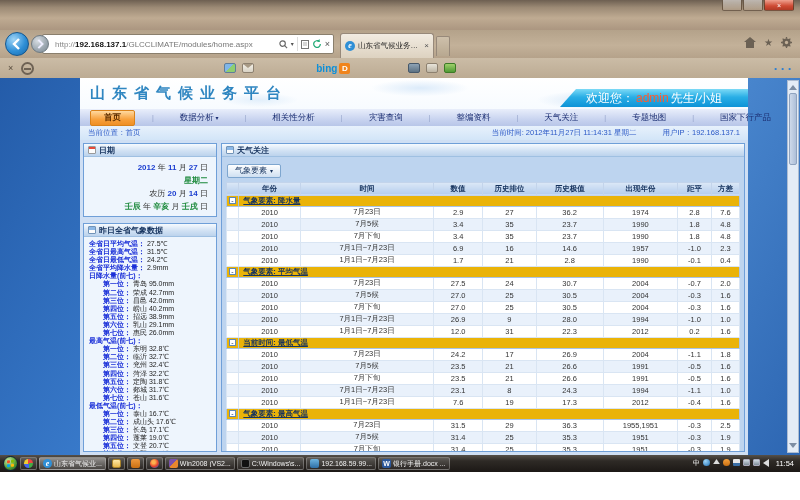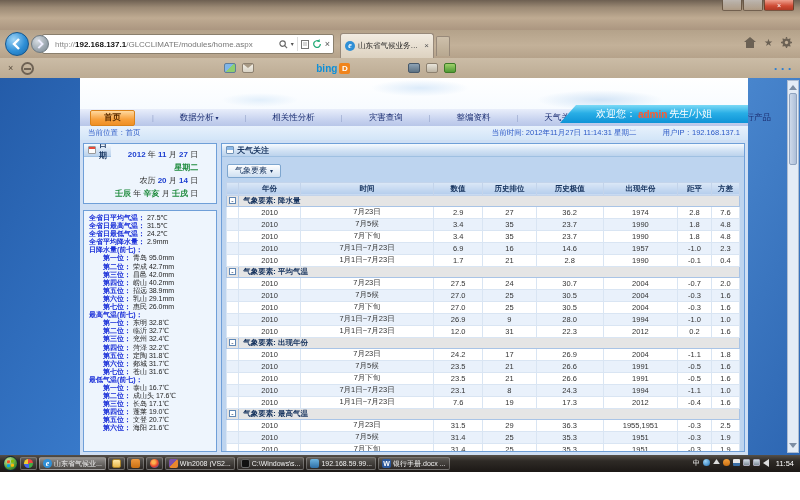--- a/index.html
+++ b/index.html
@@ -60,42 +60,42 @@
     background:linear-gradient(120deg,#245ca9 0%,#3c7fd0 35%,#5b9be0 55%,#2d66b2 100%);}
   .content{position:absolute;left:80px;top:0;width:668px;height:377px;display:flex;flex-direction:column;background:#cfdff4;}
 
   .pheader{position:relative;height:31px;flex:0 0 31px;
     background:
       radial-gradient(70px 12px at 340px 10px,#dcebfa 0%,rgba(255,255,255,0) 70%),
       radial-gradient(90px 14px at 520px 22px,#d2e4f6 0%,rgba(255,255,255,0) 70%),
       radial-gradient(55px 10px at 180px 22px,#e2effb 0%,rgba(255,255,255,0) 70%),
       linear-gradient(#ffffff,#f7fbff);}
   .ptitle{position:absolute;left:10px;top:6px;font-size:15px;font-weight:bold;color:#2f86c1;letter-spacing:7px;white-space:nowrap;}
-  .ribbon{position:absolute;right:0;top:27px;height:18px;width:188px;
+  .ribbon{position:absolute;right:0;top:11px;height:18px;width:188px;
     background:linear-gradient(180deg,#7cdaf6 0%,#29aee6 45%,#0d93d7 100%);
     clip-path:polygon(16px 0,100% 0,100% 100%,0 100%);
-    display:flex;align-items:center;justify-content:center;font-size:10px;color:#fff;white-space:nowrap;}
-  .ribbon .wu{color:#ff5b2e;font-weight:bold;margin:3px 2px;}
+    display:flex;align-items:center;justify-content:center;font-size:12px;color:#fff;white-space:nowrap;}
+  .ribbon .wu{color:#ff5b2e;font-weight:normal;margin:3px 2px;}
 
   .mainnav{height:17px;flex:0 0 17px;display:flex;align-items:center;padding:0 10px;gap:15px;
     background:linear-gradient(180deg,#e9eefb,#c4d0ee 70%,#b8c6e8);font-size:8.5px;color:#1c2f73;white-space:nowrap;}
   .nav-item{padding:1px 9px;cursor:default;}
   .nav-item.active{background:linear-gradient(180deg,#ffd9a0,#f7a03c 60%,#ef8f25);border:1px solid #d9821b;border-radius:2px;color:#5c2d00;font-weight:bold;padding:1px 13px;}
   .nav-sep{color:#93a2c9;font-size:7px;padding:0 2px;}
   .nav-arrow{font-size:6px;color:#1c2f73;}
 
   .crumbrow{height:14px;flex:0 0 14px;background:linear-gradient(180deg,#e7f1fc,#d2e5f8);
     display:flex;align-items:center;padding:0 8px;font-size:7.5px;color:#2b59c6;}
   .crumb-right{margin-left:auto;display:flex;gap:26px;}
 
   .pbody{flex:1;display:flex;padding:3px;gap:4px;overflow:hidden;}
 
   
   .sidebar{width:134px;flex:0 0 134px;display:flex;flex-direction:column;gap:6px;overflow:hidden;}
-  .panel{border:1px solid #6f9fd8;background:#eef5fd;display:flex;flex-direction:row;overflow:hidden;}
+  .panel{border:1px solid #6f9fd8;background:#eef5fd;display:flex;flex-direction:column;overflow:hidden;}
   .panel-head{height:13px;flex:0 0 13px;background:linear-gradient(180deg,#f6fafe,#cfe0f3 60%,#bcd3ec);
     border-bottom:1px solid #9fc0e2;display:flex;align-items:center;gap:3px;padding:0 4px;
     font-size:8px;font-weight:bold;color:#16335e;}
   .p-ico{width:8px;height:8px;border-radius:1px;flex:0 0 auto;}
   .ico-calendar{background:linear-gradient(180deg,#e84a3a 35%,#fdfdfd 35%);border:1px solid #9a9a9a;}
   .ico-panel{background:linear-gradient(180deg,#8db8e6 50%,#fdfdfd 50%);border:1px solid #7294b8;}
   .cal-body{padding:4px 8px 3px 4px;font-size:8px;line-height:13px;text-align:right;color:#333;}
   .cal-num{color:#1d3fd0;font-weight:bold;}
   .cal-green{color:#1d8a3c;font-weight:bold;}
   .stats-body{flex:1;padding:3px 2px 0 5px;font-size:7px;line-height:8.1px;white-space:nowrap;overflow:hidden;}
@@ -107,21 +107,21 @@
   
   .main{flex:1;display:flex;flex-direction:column;border:1px solid #6f9fd8;overflow:hidden;background:#bdd4ef;}
   .mbody{flex:1;padding:2px 4px;overflow:hidden;}
   .elem-btn{height:14px;margin:3px 0 4px 1px;padding:0 7px;font-size:8px;color:#16335e;
     background:linear-gradient(180deg,#ffffff,#cfe0f2);border:1px solid #7ea6cf;border-radius:2px;
     display:inline-flex;align-items:center;gap:3px;cursor:default;}
   table{width:100%;border-collapse:collapse;table-layout:fixed;background:#fff;font-size:7.5px;}
   thead th{background:linear-gradient(180deg,#dce8f7,#b4cdec);border:1px solid #c3d4eb;color:#16335e;
     font-weight:bold;height:13px;padding:0;}
   td{border:1px solid #d9e5f3;height:12px;padding:0 2px;text-align:center;color:#333;overflow:hidden;white-space:nowrap;}
-  tr.group-row td{background:#e5e5e5;border-color:#a9c4e6;color:#16335e;font-weight:bold;text-align:left;height:10px;}
+  tr.group-row td{background:#eab308;border-color:#a9c4e6;color:#16335e;font-weight:bold;text-align:left;height:10px;text-decoration:underline;}
   tr.data-row.alt td{background:#e9f1fb;}
   .expbox{display:inline-block;width:7px;height:7px;border:1px solid #5f87b5;background:#fff;
     font-size:7px;line-height:5px;text-align:center;color:#16335e;font-weight:normal;}
   .g-label{padding-left:4px;}
 
   
   .vscroll{position:absolute;right:1px;top:2px;width:12px;height:373px;background:#e4ecf6;border:1px solid #aebdd2;}
   .sb-arrow{position:absolute;left:1px;width:8px;height:0;border-left:4px solid transparent;border-right:4px solid transparent;}
   .sb-up{top:4px;border-bottom:5px solid #7d8da3;}
   .sb-down{bottom:4px;border-top:5px solid #7d8da3;}
@@ -239,20 +239,21 @@
     <span class="cmd-ico i-cam"></span>
     <span class="cmd-ico i-paw"></span>
     <span class="cmd-ico i-ppl"></span>
     <span class="cmd-more">• • •</span>
   </div>
 
   <div class="page">
     <div class="content">
 
       <div class="pheader">
+        <div class="ptitle">山东省气候业务平台</div>
         <div class="ribbon">
           <span>欢迎您：</span>
           <span class="wu">admin</span>
           <span>先生/小姐</span>
         </div>
       </div>
 
       <div class="mainnav" id="mainnav">
           <div class="nav-item active">首页</div>
           <span class="nav-sep">|</span>
@@ -311,20 +312,24 @@
                 <span>年</span>
                 <span class="cal-green">辛亥</span>
                 <span>月</span>
                 <span class="cal-green">壬戌</span>
                 <span>日</span>
               </div>
             </div>
           </div>
 
           <div class="panel" style="flex:1">
+            <div class="panel-head">
+              <span class="p-ico ico-panel"></span>
+              <span>昨日全省气象数据</span>
+            </div>
             <div class="stats-body" id="statsbody">
                 <div class="stat-line"><span class="s-label">全省日平均气温：</span><span class="s-val"> 27.5℃</span></div>
                 <div class="stat-line"><span class="s-label">全省日最高气温：</span><span class="s-val"> 31.5℃</span></div>
                 <div class="stat-line"><span class="s-label">全省日最低气温：</span><span class="s-val"> 24.2℃</span></div>
                 <div class="stat-line"><span class="s-label">全省平均降水量：</span><span class="s-val"> 2.9mm</span></div>
                 <div class="sec-head">日降水量(前七)：</div>
                 <div class="rank-line"><span class="s-label">第一位：</span><span class="s-val"> 青岛 95.0mm</span></div>
                 <div class="rank-line"><span class="s-label">第二位：</span><span class="s-val"> 荣成 42.7mm</span></div>
                 <div class="rank-line"><span class="s-label">第三位：</span><span class="s-val"> 昌邑 42.0mm</span></div>
                 <div class="rank-line"><span class="s-label">第四位：</span><span class="s-val"> 崂山 40.2mm</span></div>
@@ -499,21 +504,21 @@
                     <td>1月1日~7月23日</td>
                     <td>12.0</td>
                     <td>31</td>
                     <td>22.3</td>
                     <td>2012</td>
                     <td>0.2</td>
                     <td>1.6</td>
                   </tr>
                   <tr class="group-row">
                     <td><span class="expbox">-</span></td>
-                    <td class="g-label" colspan="8">气象要素: 出现年份</td>
+                    <td class="g-label" colspan="8">当前时间: 最低气温</td>
                   </tr>
                   <tr class="data-row">
                     <td></td>
                     <td>2010</td>
                     <td>7月23日</td>
                     <td>24.2</td>
                     <td>17</td>
                     <td>26.9</td>
                     <td>2004</td>
                     <td>-1.1</td>

